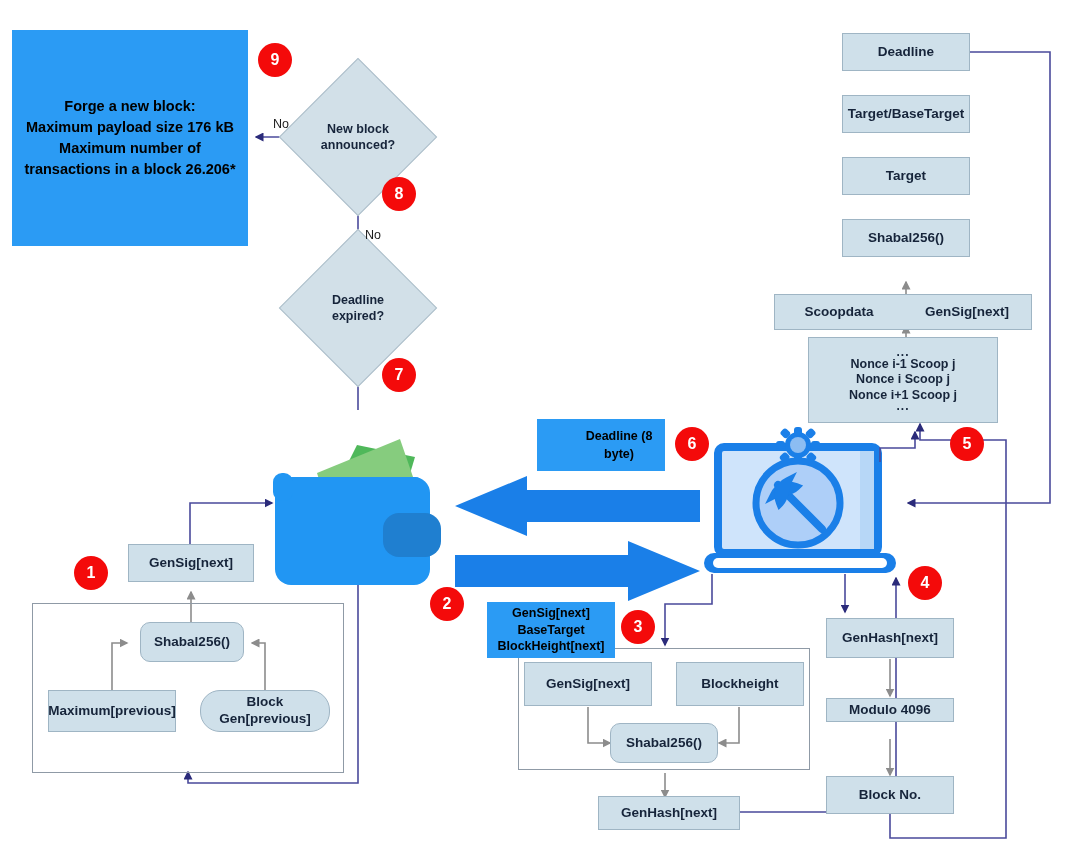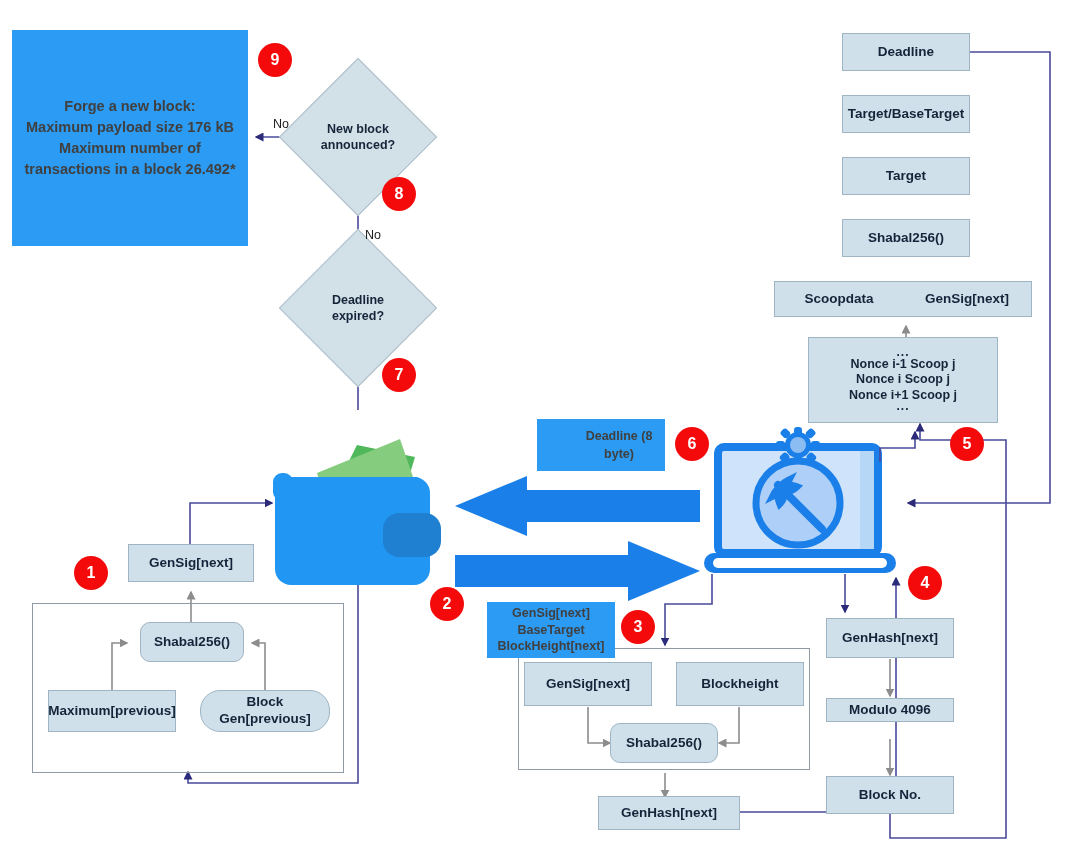--- a/index.html
+++ b/index.html
@@ -34,21 +34,21 @@
                   background:#d2e0e8;border:1px solid #aebfca;
                   transform:rotate(45deg);box-sizing:border-box;}
   .diamond .dlabel{position:absolute;left:0;top:0;width:100%;height:100%;
                    display:flex;flex-direction:column;align-items:center;
                    justify-content:center;text-align:center;
                    font-size:12.5px;font-weight:bold;color:#16243a;
                    line-height:1.3;}
 
   
   .bluebox{position:absolute;box-sizing:border-box;background:#2b9bf4;
-           color:#404040;font-weight:bold;display:flex;flex-direction:column;
+           color:#000000;font-weight:bold;display:flex;flex-direction:column;
            align-items:center;justify-content:center;text-align:center;
            z-index:5;line-height:1.45;}
   #forge-block{font-size:14.5px;}
   #deadline-8byte{font-size:12.5px;padding-left:36px;}
   #gensig-packet{font-size:12.5px;line-height:1.35;}
 
   
   .badge{position:absolute;width:34px;height:34px;border-radius:50%;
          background:#f40a0a;color:#ffffff;font-weight:bold;font-size:16px;
          display:flex;align-items:center;justify-content:center;z-index:8;
@@ -148,21 +148,21 @@
   <div class="node" style="left:826px;top:776px;width:128px;height:38px;">Block No.</div>
 
   <div class="node" style="left:842px;top:33px;width:128px;height:38px;">Deadline</div>
 
   <div class="node" style="left:842px;top:95px;width:128px;height:38px;">Target/BaseTarget</div>
 
   <div class="node" style="left:842px;top:157px;width:128px;height:38px;">Target</div>
 
   <div class="node" style="left:842px;top:219px;width:128px;height:38px;">Shabal256()</div>
 
-  <div class="node split" style="left:774px;top:281px;width:258px;height:36px;">
+  <div class="node split" style="left:774px;top:294px;width:258px;height:36px;">
     <span>Scoopdata</span>
     <span>GenSig[next]</span>
   </div>
 
   <div class="node multiline" style="left:808px;top:337px;width:190px;height:86px;font-size:12.5px;">
     <div class="dots">...</div>
     <div>Nonce i-1 Scoop j</div>
     <div>Nonce i Scoop j</div>
     <div>Nonce i+1 Scoop j</div>
     <div class="dots">...</div>
@@ -181,21 +181,21 @@
     <div class="dlabel">
       <span>Deadline</span>
       <span>expired?</span>
     </div>
   </div>
 
   <div class="bluebox" id="forge-block" style="left:12px;top:30px;width:236px;height:216px;">
     <span>Forge a new block:</span>
     <span>Maximum payload size 176 kB</span>
     <span>Maximum number of</span>
-    <span>transactions in a block 26.492*</span>
+    <span>transactions in a block 26.206*</span>
   </div>
 
   <div class="bluebox" id="deadline-8byte" style="left:537px;top:419px;width:128px;height:52px;">
     <span>Deadline (8 byte)</span>
   </div>
 
   <div class="bluebox" id="gensig-packet" style="left:487px;top:602px;width:128px;height:56px;">
     <span>GenSig[next]</span>
     <span>BaseTarget</span>
     <span>BlockHeight[next]</span>

